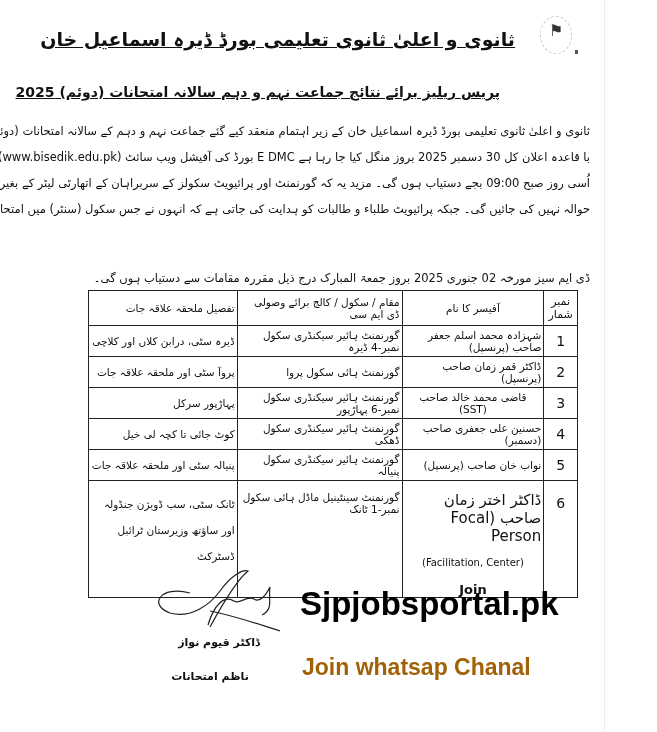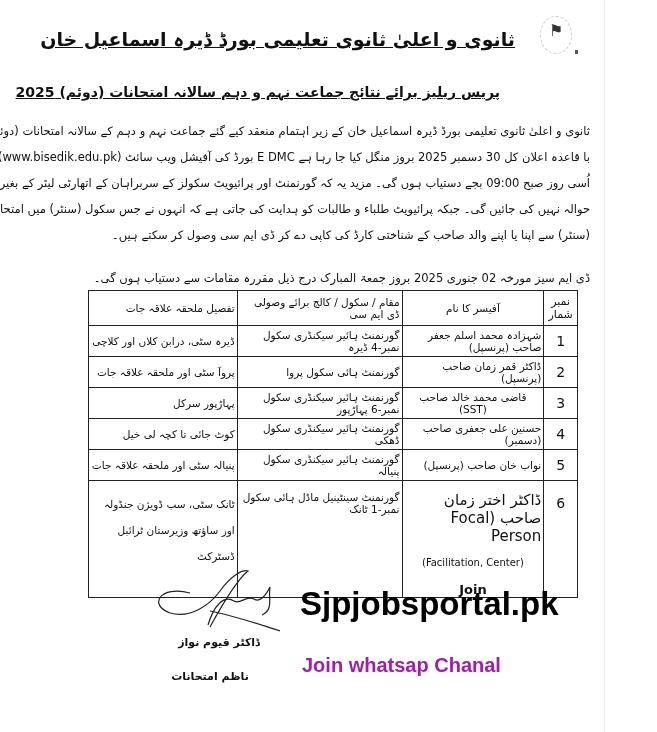--- a/index.html
+++ b/index.html
@@ -61,41 +61,40 @@
     .sig-title {
       position: absolute; left: 160px; top: 670px; width: 100px; text-align: center;
       direction: rtl; font-size: 11px; font-weight: bold;
     }
     .watermark1 {
       position: absolute; left: 300px; top: 585px; font-family: "Liberation Sans", sans-serif;
       font-weight: bold; font-size: 33px; color: #000000; white-space: nowrap;
     }
     .watermark2 {
       position: absolute; left: 302px; top: 654px; font-family: "Liberation Sans", sans-serif;
-      font-weight: bold; font-size: 20px; color: #a21caf; white-space: nowrap;
+      font-weight: bold; font-size: 23px; color: #a16207; white-space: nowrap;
     }
   </style>
 </head>
 <body>
 
 <div class="page-edge"></div>
 <div class="logo">
     <span class="glyph">⚑</span>
   </div>
 <div class="dot"></div>
 
 <div class="title">ثانوی و اعلیٰ ثانوی تعلیمی بورڈ ڈیرہ اسماعیل خان</div>
 <div class="subtitle">پریس ریلیز برائے نتائج جماعت نہم و دہم سالانہ امتحانات (دوئم) 2025</div>
 
 <div class="para">
   <p>ثانوی و اعلیٰ ثانوی تعلیمی بورڈ ڈیرہ اسماعیل خان کے زیر اہتمام منعقد کیے گئے جماعت نہم و دہم کے سالانہ امتحانات (دوئم) 2025 کے نتائج کا</p>
   <p>با قاعدہ اعلان کل 30 دسمبر 2025 بروز منگل کیا جا رہا ہے E DMC بورڈ کی آفیشل ویب سائٹ (www.bisedik.edu.pk) پر</p>
   <p>اُسی روز صبح 09:00 بجے دستیاب ہوں گی۔ مزید یہ کہ گورنمنٹ اور پرائیویٹ سکولز کے سربراہان کے اتھارٹی لیٹر کے بغیر ڈی ایم سیز کسی کے</p>
   <p>حوالہ نہیں کی جائیں گی۔ جبکہ پرائیویٹ طلباء و طالبات کو ہدایت کی جاتی ہے کہ انہوں نے جس سکول (سنٹر) میں امتحان دیا ہے وہ اُسی سکول</p>
-  <p>(سنٹر) سے اپنا یا اپنے والد صاحب کے شناختی کارڈ کی کاپی دے کر ڈی ایم سی وصول کر سکتے ہیں۔</p>
 </div>
 
 <div class="notice">ڈی ایم سیز مورخہ 02 جنوری 2025 بروز جمعۃ المبارک درج ذیل مقررہ مقامات سے دستیاب ہوں گی۔</div>
 
 <table class="dist">
   <thead>
     <tr>
       <th class="sn" style="font-size:11px">نمبر شمار</th>
       <th class="col-name" style="text-align:center">آفیسر کا نام</th>
       <th class="col-venue">مقام / سکول / کالج برائے وصولی ڈی ایم سی</th>

